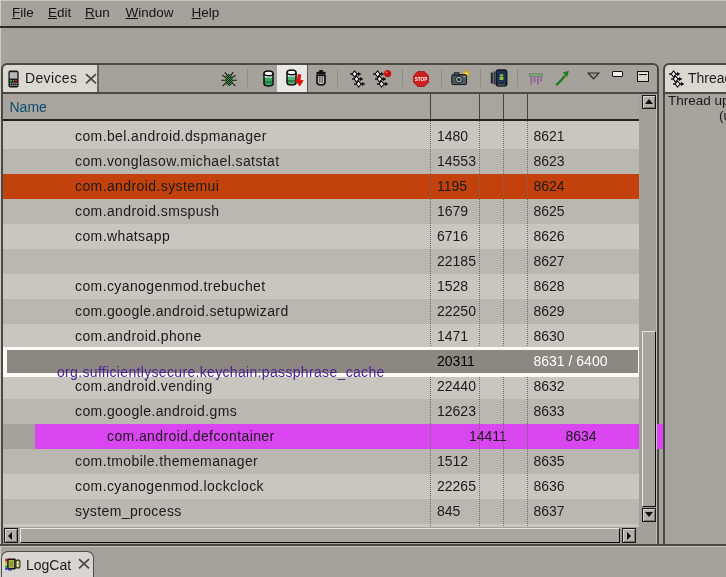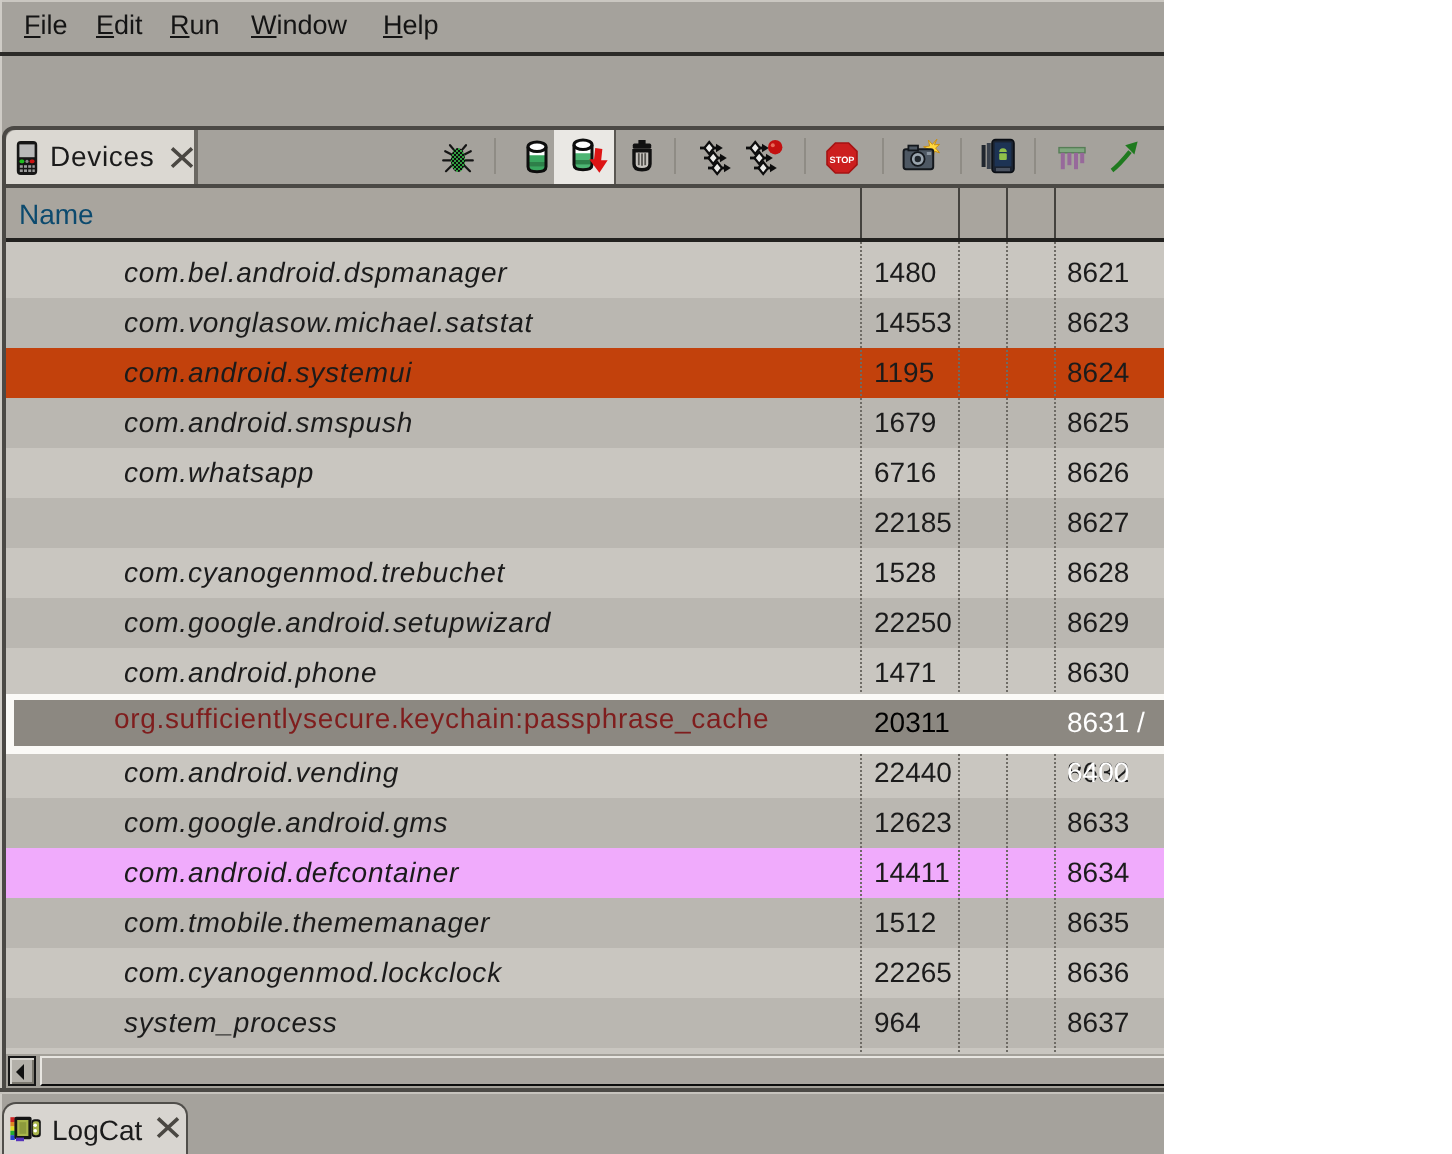--- a/index.html
+++ b/index.html
@@ -1,23 +1,23 @@
 <!DOCTYPE html>
 <html><head>
 <meta charset="utf-8">
 <style>
   html,body{margin:0;padding:0;}
-  #win{position:relative;width:582px;height:577px;background:#a5a29c;overflow:hidden;
+  #win{position:relative;width:726px;height:577px;background:#a5a29c;overflow:hidden;
        font-family:"Liberation Sans",sans-serif;color:#1b1b1b;}
   .abs{position:absolute;}
   .menuitem{position:absolute;top:5px;font-size:13.5px;color:#141414;}
   .menuitem u{text-decoration:underline;}
   .sep{position:absolute;width:1.2px;top:69px;height:18px;background:#8f8c85;}
   .row{position:absolute;left:3px;width:636px;height:25px;font-size:14px;letter-spacing:0.4px;}
-  .row .nm{position:absolute;left:59px;top:0;line-height:25px;font-style:italic;}
+  .row .nm{position:absolute;left:72px;top:0;line-height:25px;}
   .row .pid{position:absolute;left:434px;top:0;line-height:25px;letter-spacing:0;}
   .row .prt{position:absolute;left:530.5px;top:0;line-height:25px;letter-spacing:0;}
   .colline{position:absolute;width:1px;top:121.2px;height:405.8px;
      background:repeating-linear-gradient(to bottom,#6e6b65 0 1px,transparent 1px 2px);}
   .hdrline{position:absolute;width:1.2px;top:94px;height:25.5px;background:#44423e;}
   .sbtn{position:absolute;width:14px;height:14.5px;background:#b3b0a9;border:1.3px solid #161616;
      box-sizing:border-box;box-shadow:inset 1px 1px 0 #d8d6d0, inset -1px -1px 0 #7b786f;}
   .tri-up{position:absolute;left:2.1px;top:3.6px;width:0;height:0;border-left:4.5px solid transparent;border-right:4.5px solid transparent;border-bottom:5px solid #111;}
   .tri-dn{position:absolute;left:2.1px;top:3.8px;width:0;height:0;border-left:4.5px solid transparent;border-right:4.5px solid transparent;border-top:5px solid #111;}
   .tri-lf{position:absolute;left:3.4px;top:2.6px;width:0;height:0;border-top:4px solid transparent;border-bottom:4px solid transparent;border-right:4.5px solid #111;}
@@ -257,52 +257,52 @@
   <div class="row" style="top:374.3px;background:#c9c6c0;">
         <span class="nm">com.android.vending</span>
         <span class="pid">22440</span>
         <span class="prt">8632</span>
       </div>
   <div class="row" style="top:399.3px;background:#bab7b1;">
         <span class="nm">com.google.android.gms</span>
         <span class="pid">12623</span>
         <span class="prt">8633</span>
       </div>
-  <div class="row" style="top:424.3px;background:#f0abfc;">
+  <div class="row" style="top:424.3px;background:#d946ef;margin-left:32px;">
         <span class="nm">com.android.defcontainer</span>
         <span class="pid">14411</span>
         <span class="prt">8634</span>
       </div>
   <div class="row" style="top:449.3px;background:#bab7b1;">
         <span class="nm">com.tmobile.thememanager</span>
         <span class="pid">1512</span>
         <span class="prt">8635</span>
       </div>
   <div class="row" style="top:474.3px;background:#c9c6c0;">
         <span class="nm">com.cyanogenmod.lockclock</span>
         <span class="pid">22265</span>
         <span class="prt">8636</span>
       </div>
   <div class="row" style="top:499.3px;background:#bab7b1;">
         <span class="nm">system_process</span>
-        <span class="pid">964</span>
+        <span class="pid">845</span>
         <span class="prt">8637</span>
       </div>
   </div>
 
   <div class="abs" style="left:3px;top:524.3px;width:636px;height:2.7px;background:#c9c6c0;"></div>
 
   <div class="colline" style="left:429.5px;"></div>
   <div class="colline" style="left:478.5px;"></div>
   <div class="colline" style="left:502.5px;"></div>
   <div class="colline" style="left:527px;"></div>
 
   <div class="abs" style="left:3px;top:347px;width:639px;height:29.6px;background:#fbfaf7;"></div>
   <div class="abs" style="left:7px;top:350.3px;width:631px;height:23px;background:#8c8881;"></div>
-  <div class="abs" style="left:57px;top:347px;line-height:25px;font-size:14px;letter-spacing:0.33px;color:#7f1d1d;">org.sufficientlysecure.keychain:passphrase_cache</div>
+  <div class="abs" style="left:57px;top:360px;line-height:25px;font-size:14px;letter-spacing:0.33px;color:#4c1d95;">org.sufficientlysecure.keychain:passphrase_cache</div>
   <div class="abs" style="left:437px;top:349.3px;line-height:25px;font-size:14px;color:#000000;">20311</div>
   <div class="abs" style="left:533.5px;top:349.3px;line-height:25px;font-size:14px;color:#ffffff;">8631 / 6400</div>
 
   <div class="abs" style="left:639px;top:93.6px;width:18px;height:450px;background:#a3a099;"></div>
   <div class="sbtn" style="left:641.5px;top:94.8px;">
       <div class="tri-up"></div>
     </div>
   <div class="abs" style="left:641.5px;top:330.5px;width:14px;height:176px;background:#a9a59f;box-sizing:border-box;border-top:1.4px solid #e8e6e1;border-left:1.4px solid #e8e6e1;border-right:1.6px solid #0d0d0d;border-bottom:1.4px solid #0d0d0d;"></div>
   <div class="sbtn" style="left:641.5px;top:507.5px;">
       <div class="tri-dn"></div>

